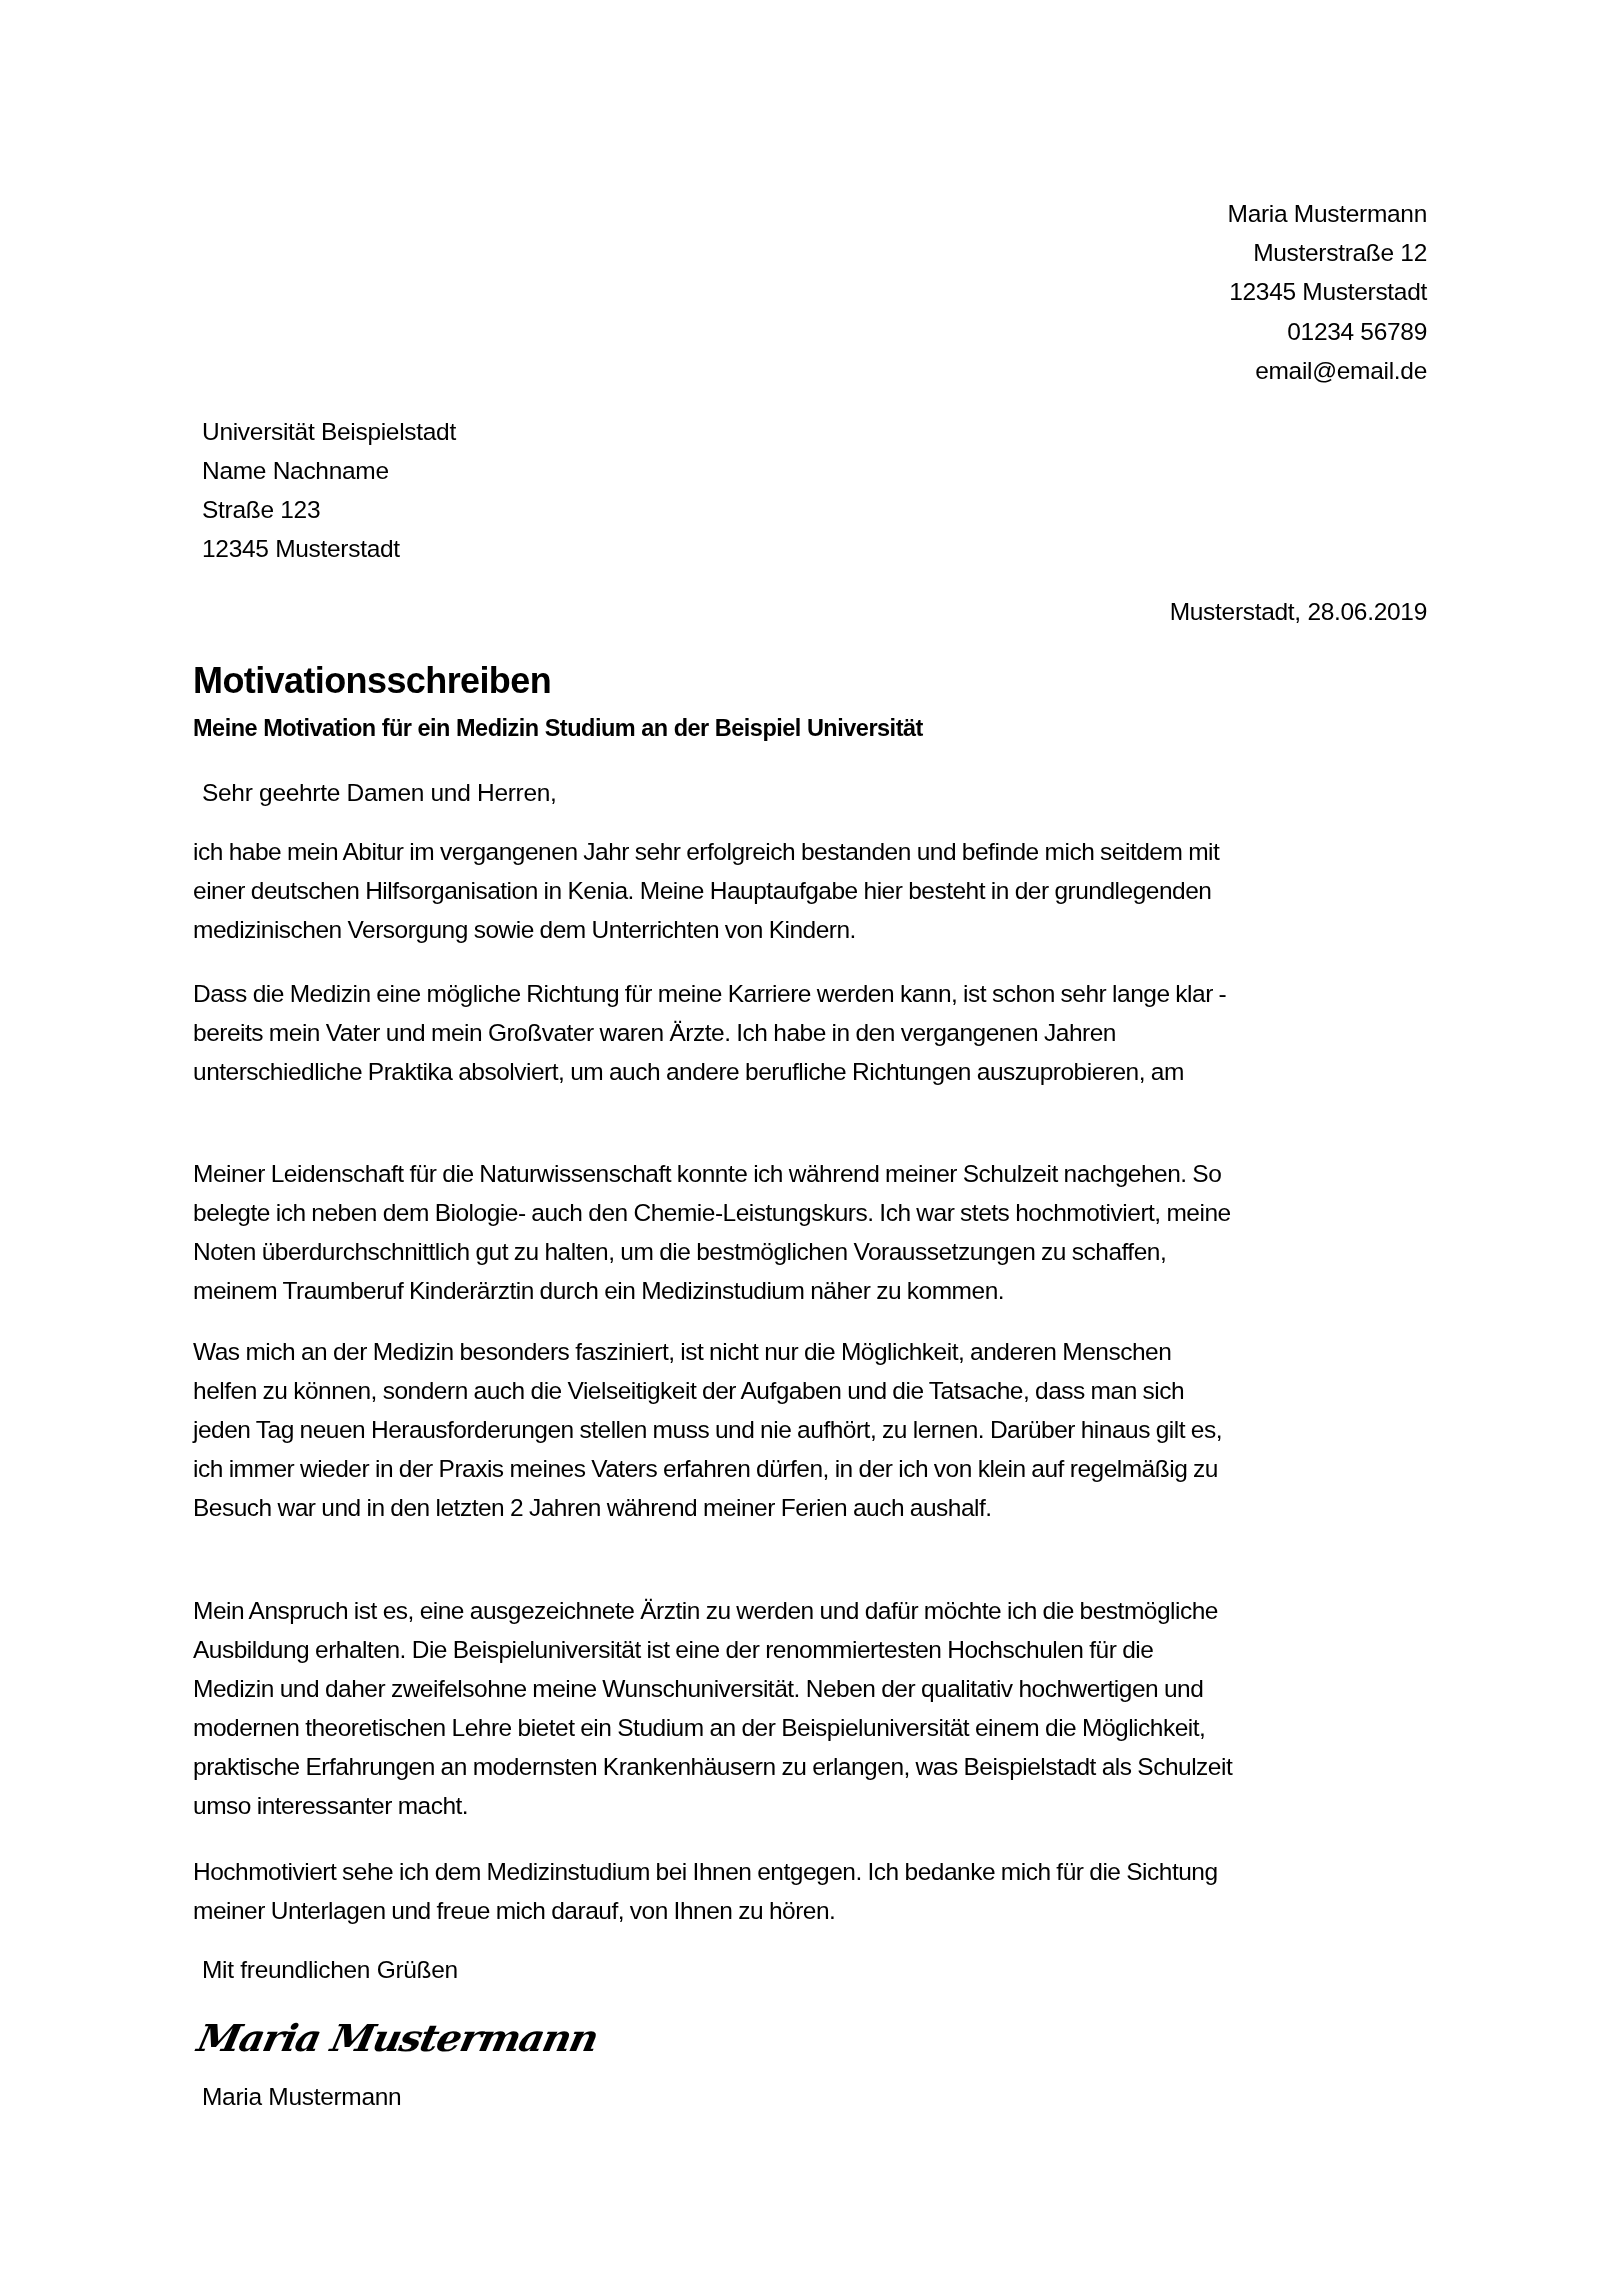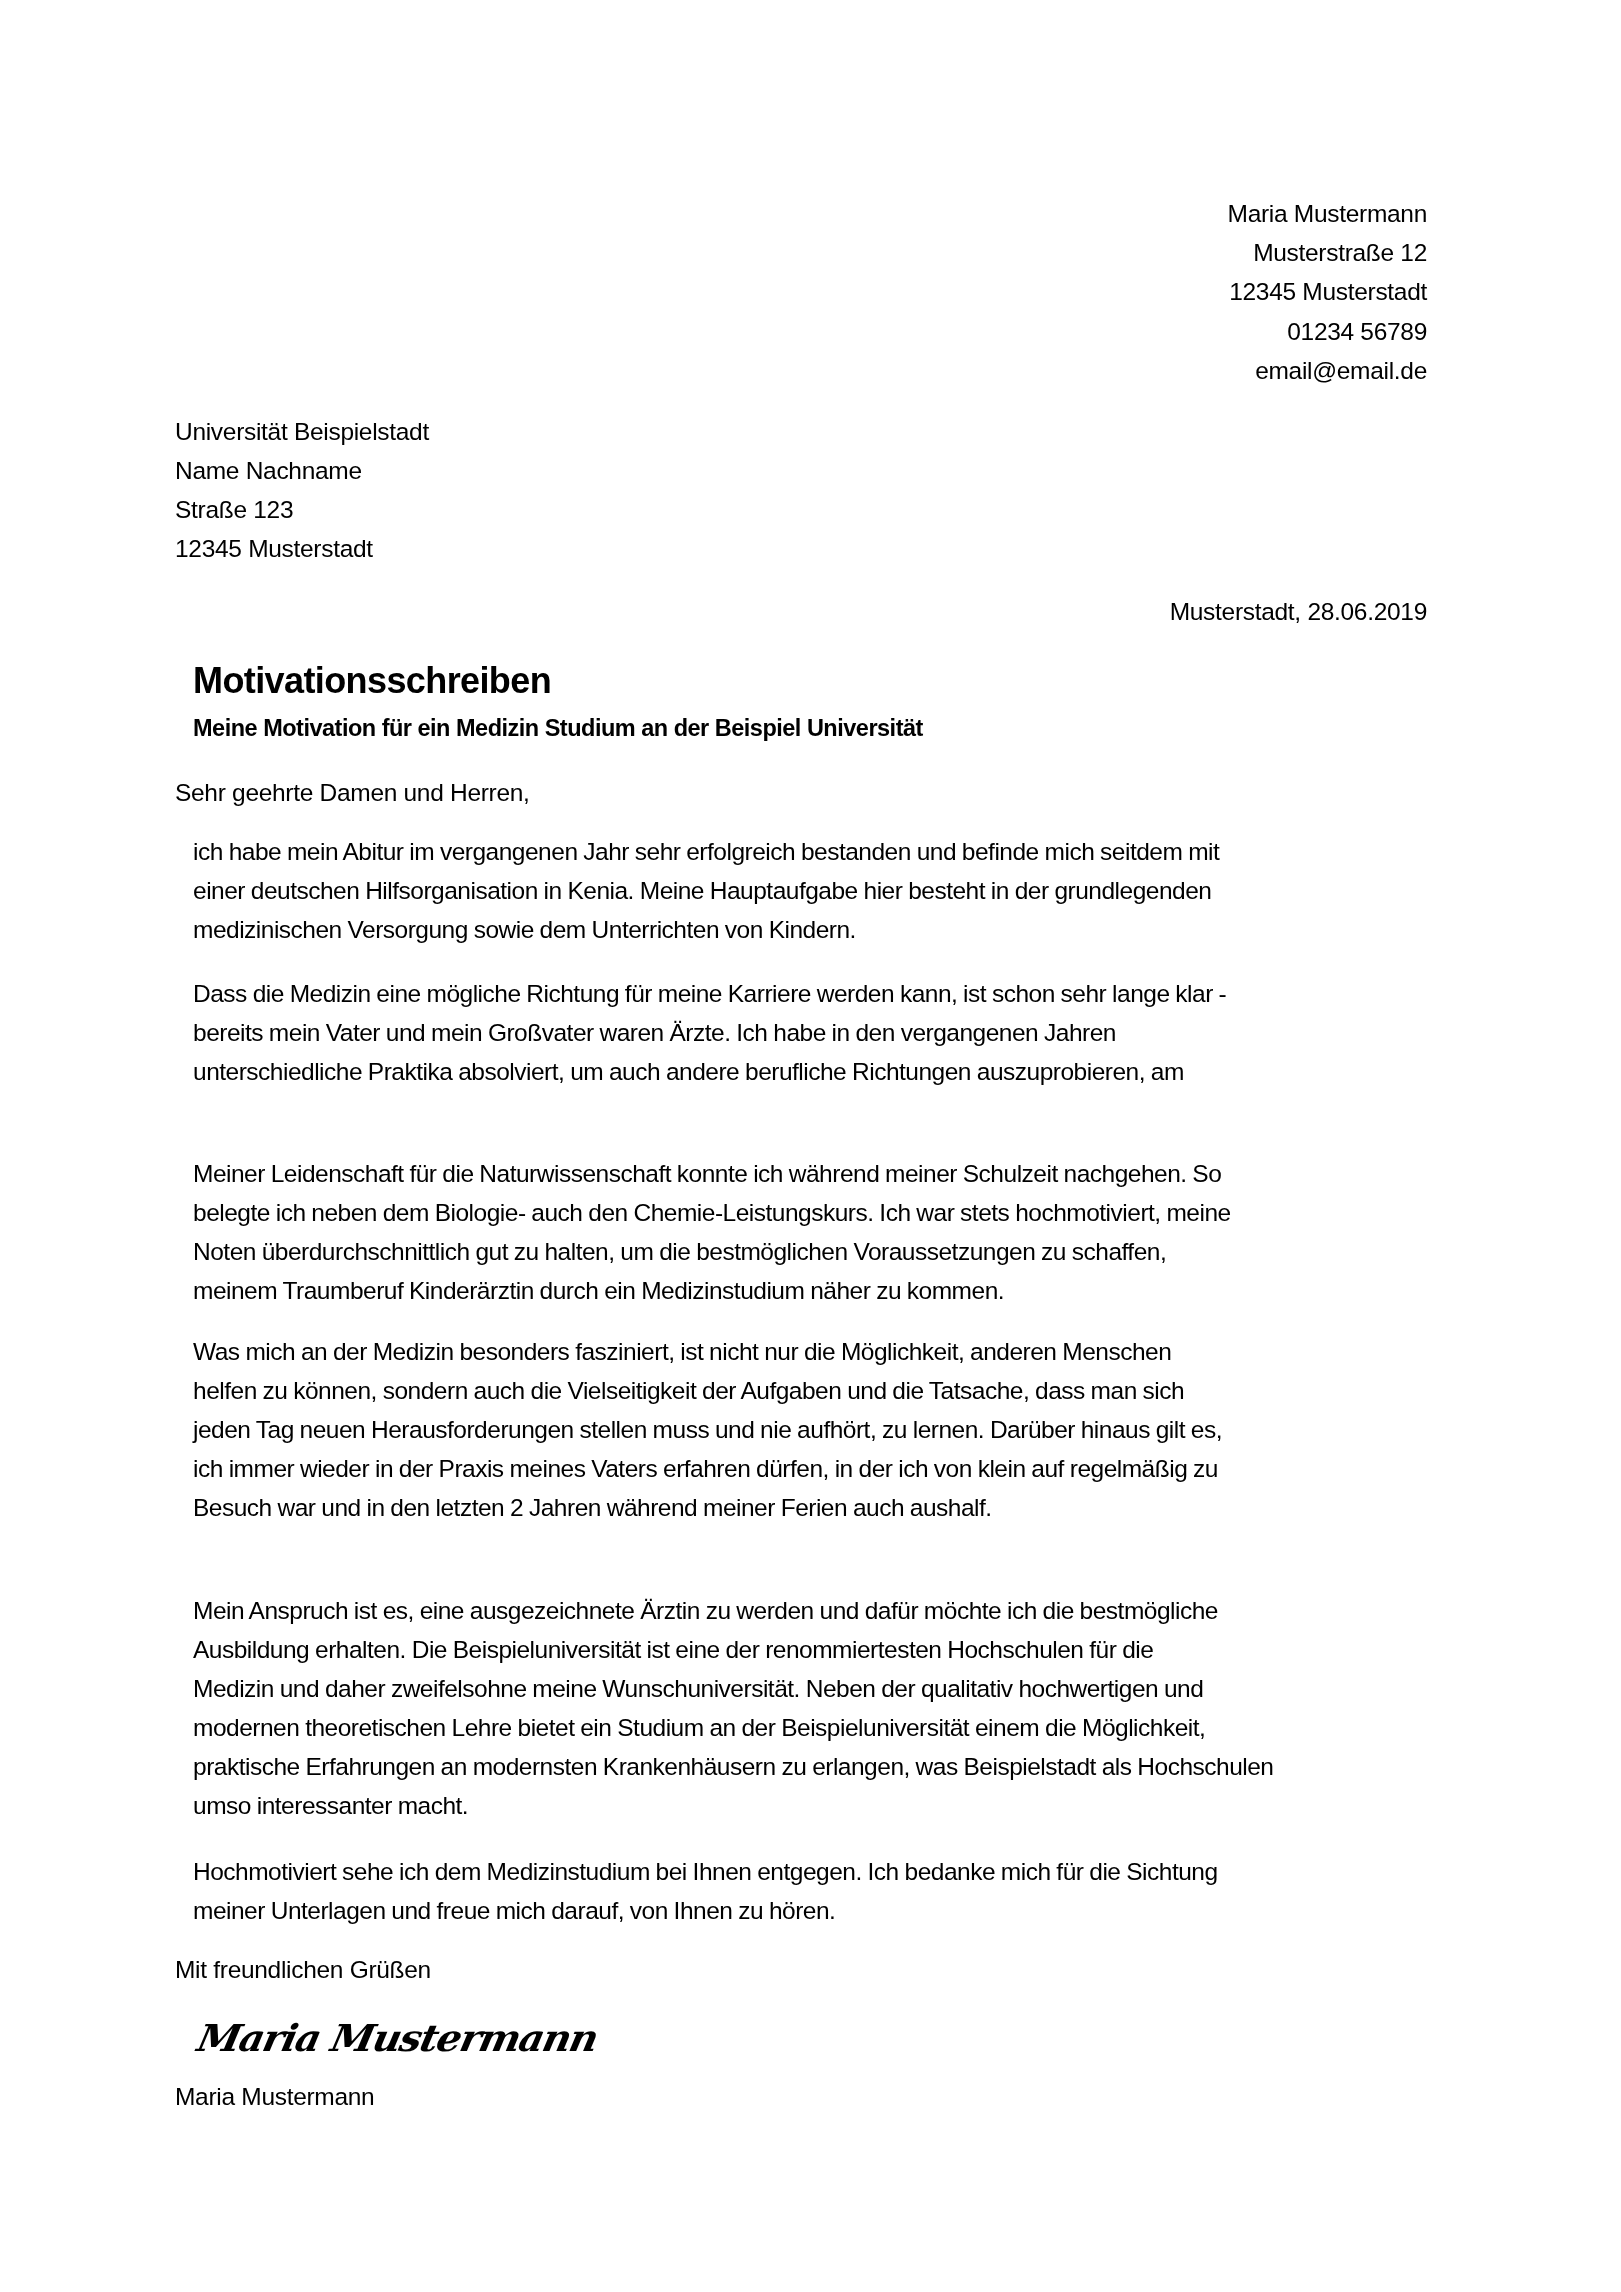--- a/index.html
+++ b/index.html
@@ -23,21 +23,21 @@
       background: #ffffff;
     }
     .line {
       position: absolute;
       font-size: 24.5px;
       line-height: 39px;
       height: 39px;
       white-space: nowrap;
       letter-spacing: -0.3px;
     }
-    .left { left: 175px; }
+    .left { left: 202px; }
     .right { right: 194px; text-align: right; }
     .title {
       position: absolute;
       left: 193px;
       font-size: 36px;
       font-weight: bold;
       line-height: 47px;
       letter-spacing: -0.6px;
       white-space: nowrap;
     }
@@ -127,21 +127,21 @@
     <span class="pline">jeden Tag neuen Herausforderungen stellen muss und nie aufhört, zu lernen. Darüber hinaus gilt es,</span>
     <span class="pline">ich immer wieder in der Praxis meines Vaters erfahren dürfen, in der ich von klein auf regelmäßig zu</span>
     <span class="pline">Besuch war und in den letzten 2 Jahren während meiner Ferien auch aushalf.</span>
   </div>
 
   <div class="paragraph" style="top:1591px;">
     <span class="pline">Mein Anspruch ist es, eine ausgezeichnete Ärztin zu werden und dafür möchte ich die bestmögliche</span>
     <span class="pline">Ausbildung erhalten. Die Beispieluniversität ist eine der renommiertesten Hochschulen für die</span>
     <span class="pline">Medizin und daher zweifelsohne meine Wunschuniversität. Neben der qualitativ hochwertigen und</span>
     <span class="pline">modernen theoretischen Lehre bietet ein Studium an der Beispieluniversität einem die Möglichkeit,</span>
-    <span class="pline">praktische Erfahrungen an modernsten Krankenhäusern zu erlangen, was Beispielstadt als Hochschulen</span>
+    <span class="pline">praktische Erfahrungen an modernsten Krankenhäusern zu erlangen, was Beispielstadt als Schulzeit</span>
     <span class="pline">umso interessanter macht.</span>
   </div>
 
   <div class="paragraph" style="top:1852px;">
     <span class="pline">Hochmotiviert sehe ich dem Medizinstudium bei Ihnen entgegen. Ich bedanke mich für die Sichtung</span>
     <span class="pline">meiner Unterlagen und freue mich darauf, von Ihnen zu hören.</span>
   </div>
 
   <div class="line left" style="top:1950px;">Mit freundlichen Grüßen</div>
 

